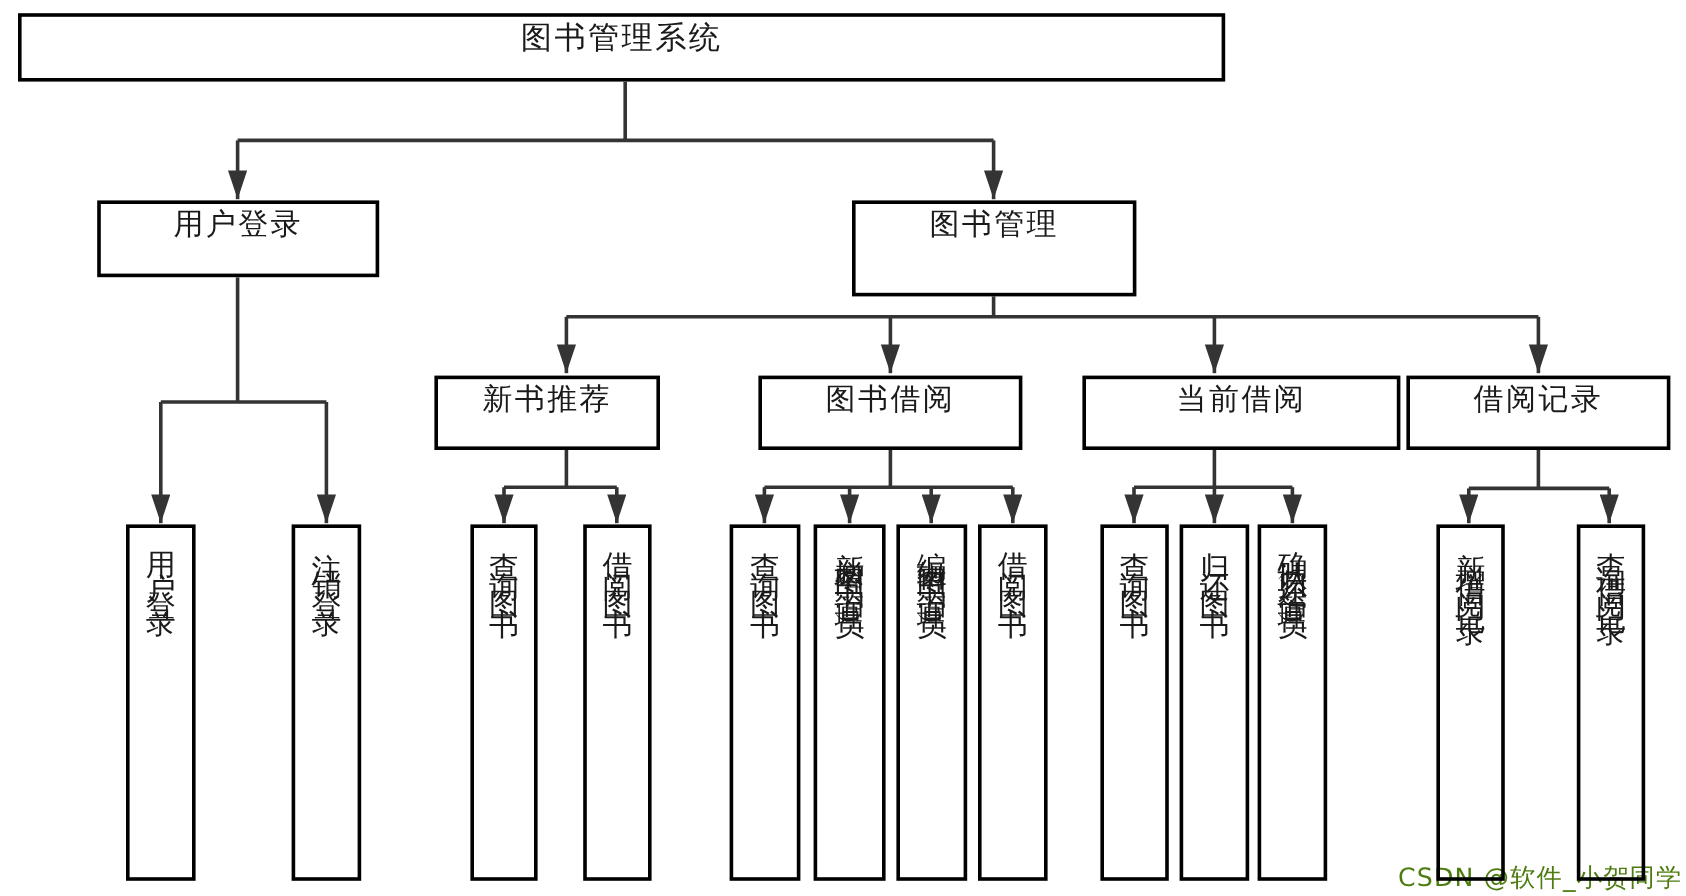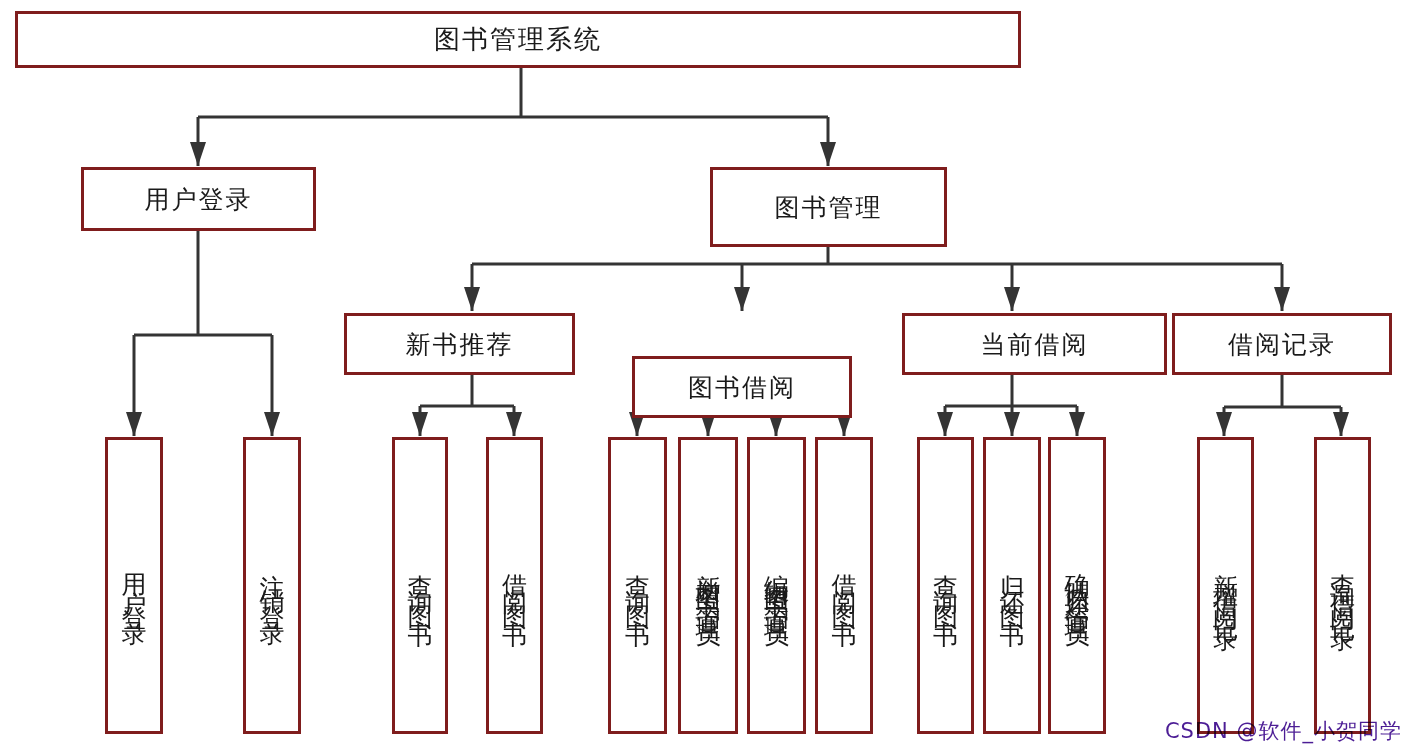--- a/index.html
+++ b/index.html
@@ -18,24 +18,24 @@
     width: 1405px; height: 747px;
   }
   .connectors path.wire, .connectors line.wire {
     stroke: #343434;
     stroke-width: 3;
     fill: none;
   }
   .node {
     position: absolute;
     box-sizing: border-box;
-    border: 3px solid #7f1d1d;
+    border: 3px solid #000000;
     background: #ffffff;
     display: flex;
-    align-items: center;
+    align-items: flex-start;
     justify-content: center;
   }
   .hbox span {
     font-size: 25px;
     letter-spacing: 2px;
     white-space: nowrap;
   }
   .root-box span { font-size: 26px; letter-spacing: 2px; }
   .vbox span {
     writing-mode: vertical-rl;
@@ -46,21 +46,21 @@
   }
   .vbox span.spacing-loose { letter-spacing: 16px; }
   .vbox span.spacing-med   { letter-spacing: 11px; }
   .vbox span.spacing-tight { letter-spacing: 7px; }
   .watermark {
     position: absolute;
     right: 3px;
     bottom: 2px;
     font-size: 21px;
     letter-spacing: 1px;
-    color: #4c1d95;
+    color: #4d7c0f;
     mix-blend-mode: multiply;
     white-space: nowrap;
   }
 </style>
 </head>
 <body>
 
 <div class="stage">
 
   <svg class="connectors" viewBox="0 0 1405 747" aria-hidden="true">
@@ -111,24 +111,24 @@
     <span>图书管理系统</span>
   </div>
 
   <div class="node hbox" style="left:81px; top:167px; width:235px; height:64px;">
     <span>用户登录</span>
   </div>
   <div class="node hbox" style="left:710px; top:167px; width:237px; height:80px;">
     <span>图书管理</span>
   </div>
 
-  <div class="node hbox" style="left:344px; top:313px; width:231px; height:62px;">
+  <div class="node hbox" style="left:362px; top:313px; width:188px; height:62px;">
     <span>新书推荐</span>
   </div>
-  <div class="node hbox" style="left:632px; top:313px; width:220px; height:62px;margin-top:43px;">
+  <div class="node hbox" style="left:632px; top:313px; width:220px; height:62px;">
     <span>图书借阅</span>
   </div>
   <div class="node hbox" style="left:902px; top:313px; width:265px; height:62px;">
     <span>当前借阅</span>
   </div>
   <div class="node hbox" style="left:1172px; top:313px; width:220px; height:62px;">
     <span>借阅记录</span>
   </div>
 
   <div class="node vbox" style="left:105px; top:437px; width:58px; height:297px;">

